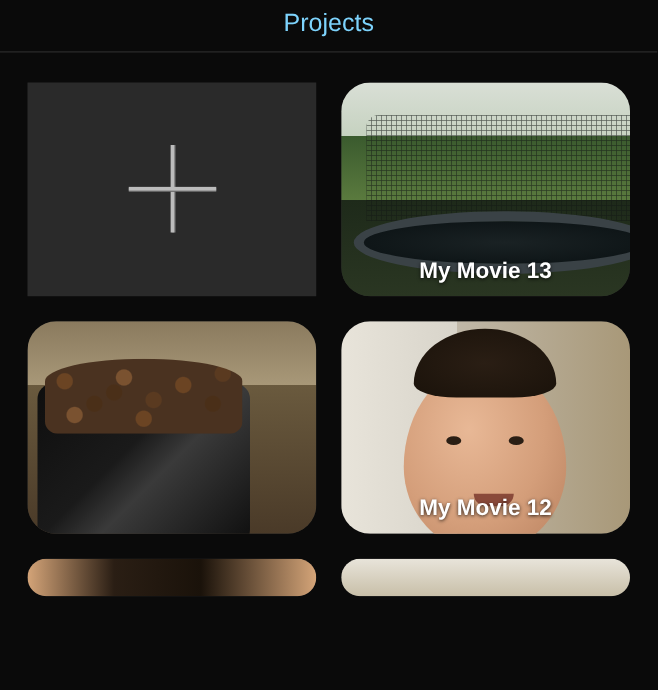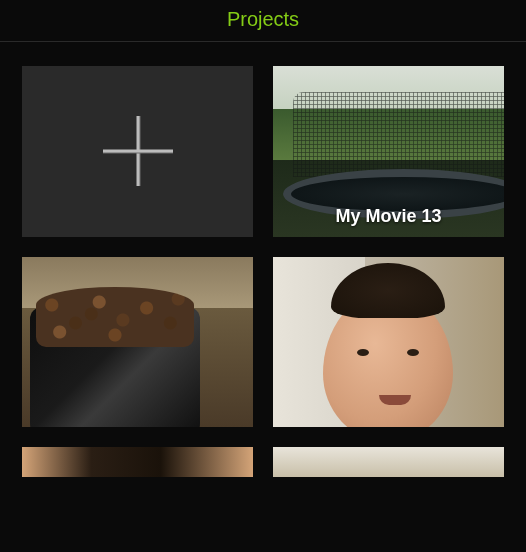--- a/index.html
+++ b/index.html
@@ -13,21 +13,21 @@
       width: 526px;
       height: 552px;
       overflow: hidden;
     }
     .header {
       text-align: center;
       padding: 8px 0 10px;
       border-bottom: 1px solid #2a2a2a;
     }
     .header-title {
-      color: #84cc16;
+      color: #7dd3fc;
       font-size: 20px;
       font-weight: 400;
     }
     .grid {
       display: grid;
       grid-template-columns: 1fr 1fr;
       gap: 20px;
       padding: 24px 22px 0 22px;
     }
     .tile {
@@ -65,20 +65,21 @@
     .plus::after {
       top: 50%;
       left: 0;
       height: 3px;
       width: 100%;
       transform: translateY(-50%);
       box-shadow: 0 1px 0 #6a6a6a;
     }
     .tile-project {
       cursor: pointer;
+      border-radius: 23px;
     }
     .tile-label {
       position: absolute;
       bottom: 10px;
       left: 0;
       right: 0;
       text-align: center;
       color: #fff;
       font-size: 18px;
       font-weight: 700;
@@ -238,20 +239,21 @@
   </div>
 
   <div class="tile tile-project">
     <div class="thumb thumb-selfie">
       <div class="selfie-face"></div>
       <div class="selfie-hair"></div>
       <div class="selfie-eye l"></div>
       <div class="selfie-eye r"></div>
       <div class="selfie-mouth"></div>
     </div>
+    <div class="tile-label">My Movie 12</div>
   </div>
 
   <div class="tile tile-project tile-partial">
     <div class="thumb thumb-partial-left"></div>
   </div>
 
   <div class="tile tile-project tile-partial">
     <div class="thumb thumb-partial-right"></div>
   </div>
 

